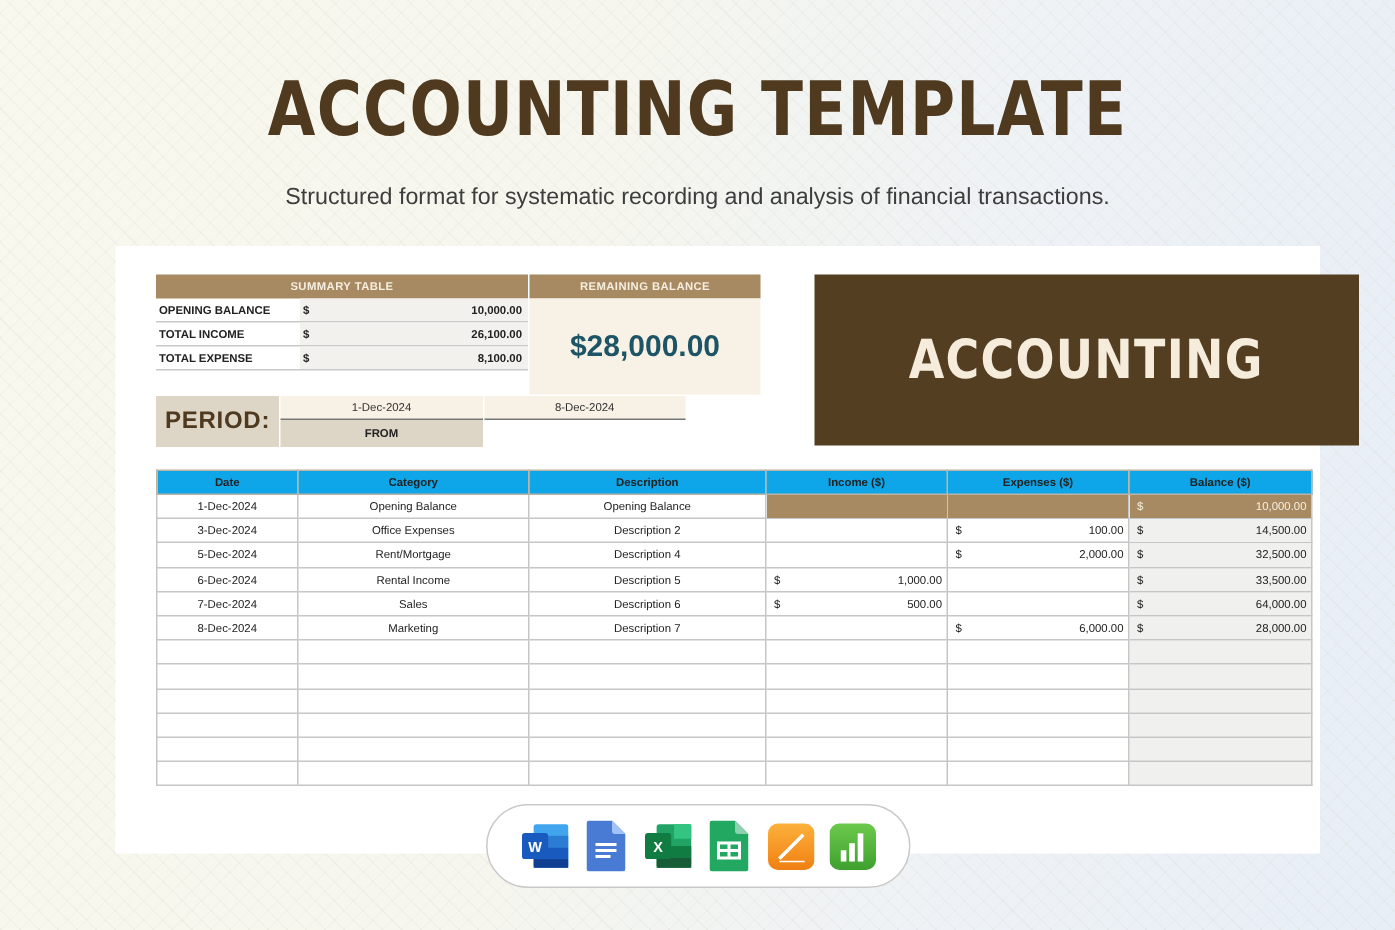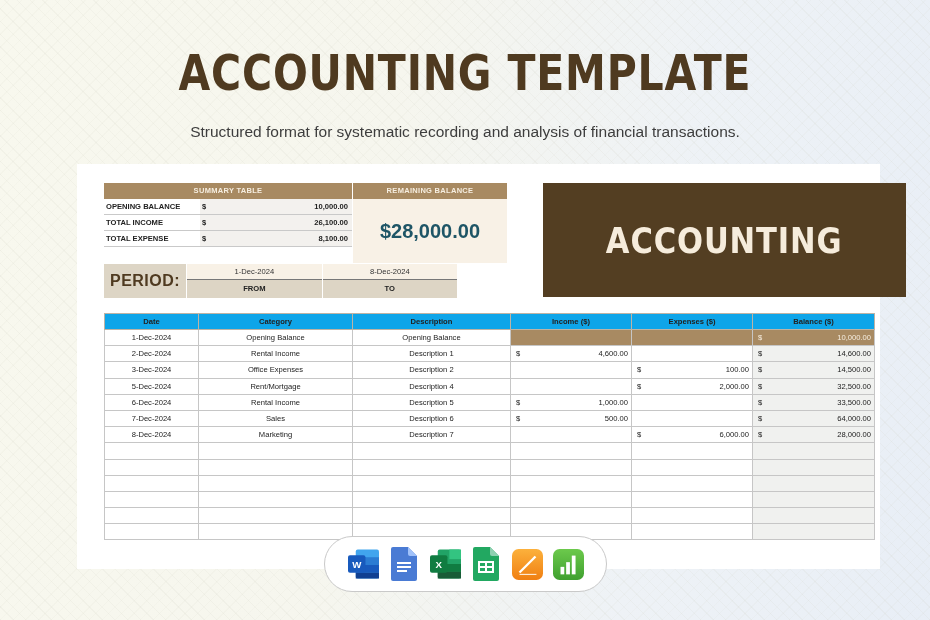--- a/index.html
+++ b/index.html
@@ -142,21 +142,20 @@
   </div>
 
   <div class="period">
     <div class="period-label">PERIOD:</div>
     <div class="period-col">
       <div class="date">1-Dec-2024</div>
       <div class="cap">FROM</div>
     </div>
     <div class="period-col">
       <div class="date">8-Dec-2024</div>
-      <div class="cap">TO</div>
     </div>
   </div>
 
   <table class="ledger">
     <colgroup>
       <col style="width:94px">
         <col style="width:154px">
         <col style="width:158px">
       <col style="width:121px">
         <col style="width:121px">
@@ -175,28 +174,20 @@
     <tbody id="ledger-body">
         <tr class="opening">
           <td>1-Dec-2024</td>
           <td>Opening Balance</td>
           <td>Opening Balance</td>
           <td class="money hl"></td>
           <td class="money hl"></td>
           <td class="money bal hl"><span class="d">$</span><span>10,000.00</span></td>
         </tr>
         <tr>
-          <td>2-Dec-2024</td>
-          <td>Rental Income</td>
-          <td>Description 1</td>
-          <td class="money "><span class="d">$</span><span>4,600.00</span></td>
-          <td class="money "></td>
-          <td class="money bal"><span class="d">$</span><span>14,600.00</span></td>
-        </tr>
-        <tr>
           <td>3-Dec-2024</td>
           <td>Office Expenses</td>
           <td>Description 2</td>
           <td class="money "></td>
           <td class="money "><span class="d">$</span><span>100.00</span></td>
           <td class="money bal"><span class="d">$</span><span>14,500.00</span></td>
         </tr>
         <tr>
           <td>5-Dec-2024</td>
           <td>Rent/Mortgage</td>

